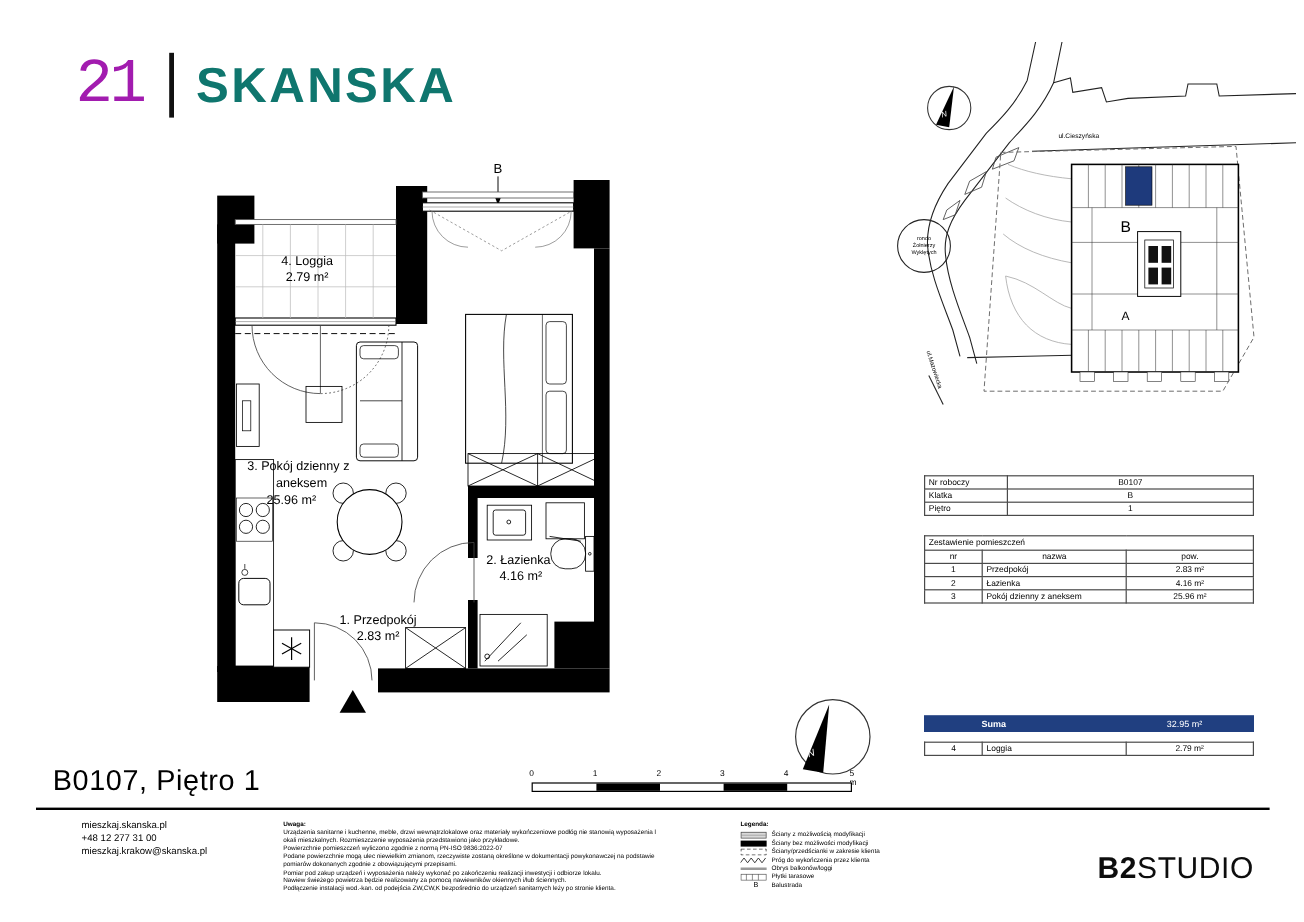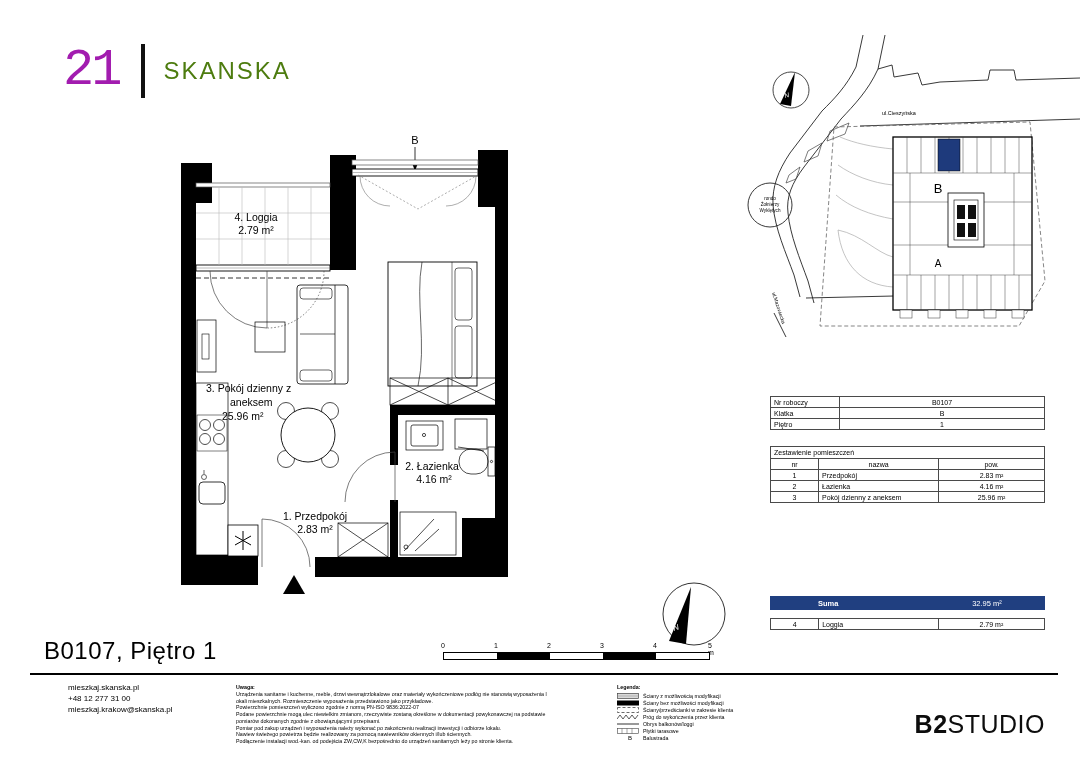--- a/index.html
+++ b/index.html
@@ -7,21 +7,21 @@
     width:1087px;height:768px;position:relative;background:#fff;color:#000;
     font-family:"Liberation Sans", sans-serif;overflow:hidden;
   }
   .abs{position:absolute;}
 
   
   .logo-wrap{left:55px;top:44px;display:flex;align-items:center;}
   .m21{font-family:"DejaVu Serif", serif;font-size:38px;letter-spacing:-2px;color:#111;line-height:1;}
   .m21-num{font-family:Liberation Mono, monospace;font-size:52px;letter-spacing:-3px;color:#a21caf;margin-left:8px;line-height:0.9;}
   .logo-divider{width:4px;height:54px;background:#111;margin:0 18px 0 22px;}
-  .skanska{font-size:24px;font-weight:normal;color:#4d7c0f;letter-spacing:2px;line-height:1;}
+  .skanska{font-size:41px;font-weight:bold;color:#0f766e;letter-spacing:2px;line-height:1;}
 
   
   table{border-collapse:collapse;font-size:7px;}
   td,th{border:1px solid #4a4a4a;padding:0 3px;height:10px;font-weight:normal;}
   .t1{left:770px;top:396px;width:275px;}
   .t1 .lbl{width:62px;text-align:left;}
   .t1 .val{text-align:center;}
   .t2{left:770px;top:446px;width:275px;}
   .t2 .title{text-align:left;height:11px;}
   .t2 .c-nr{width:45px;text-align:center;}

